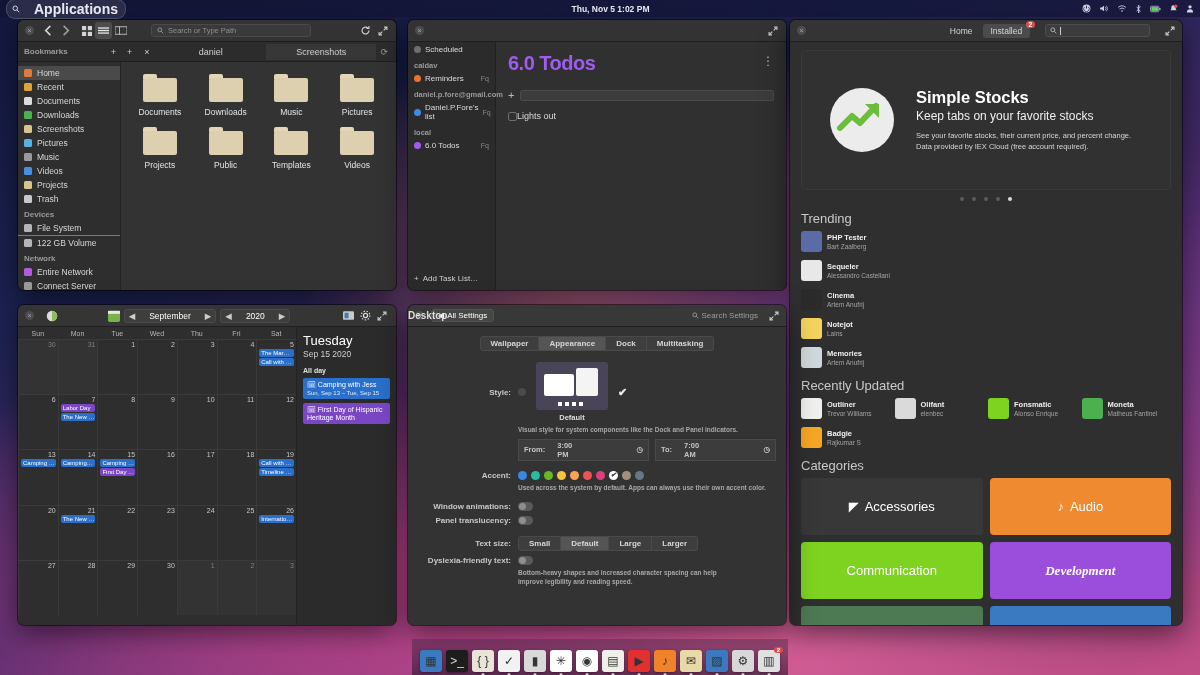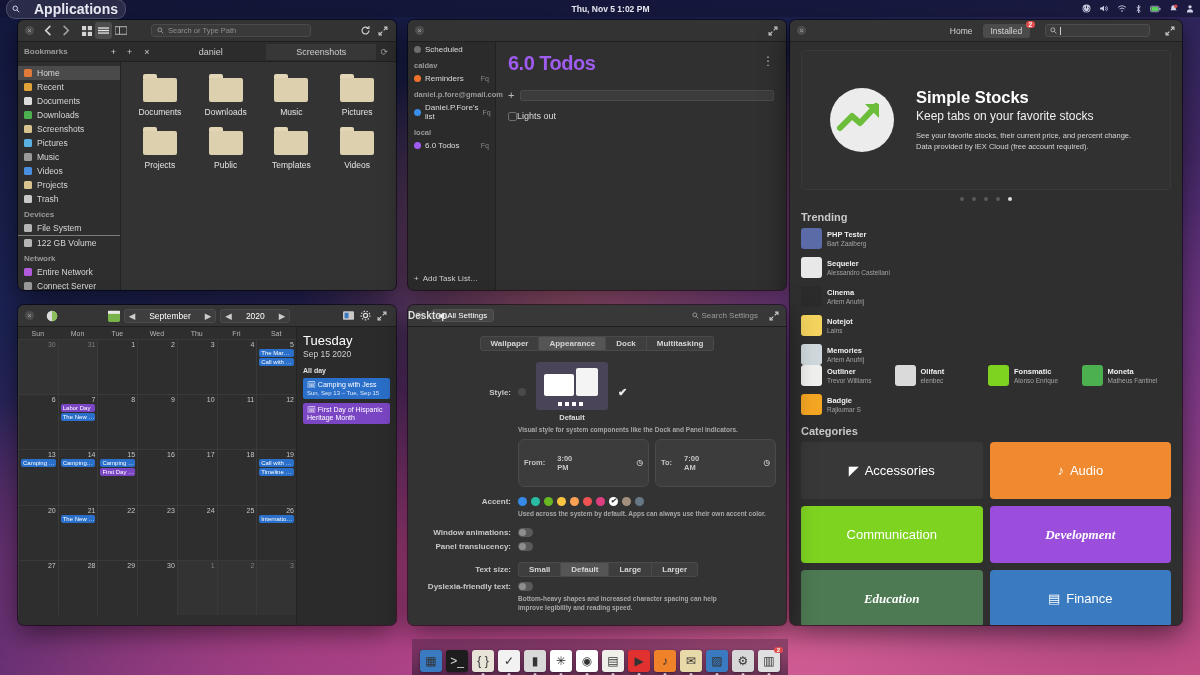--- a/index.html
+++ b/index.html
@@ -93,21 +93,21 @@
       padding:0 4px; font-size:8px; color:#9b9b9b;}
   #appcenter .content { height:583px; overflow:hidden; padding:8px 11px; background:#2f2f2f;}
   #appcenter .banner { background:#313131; border-radius:4px; height:140px; display:flex;
       align-items:center; gap:20px; padding:0 26px; border:1px solid #3a3a3a;}
   #appcenter .bannertxt h2 { font-size:16.5px; }
   #appcenter .bannertxt h3 { font-size:12px; font-weight:normal; margin-top:2px; color:#efefef;}
   #appcenter .bannertxt p { font-size:7.5px; margin-top:7px; line-height:1.5; color:#d5d5d5;}
   #appcenter .dots { display:flex; justify-content:center; gap:8px; margin-top:7px;}
   #appcenter .dots i { width:4px;height:4px;border-radius:50%;background:#5a5a5a; display:block;}
   #appcenter .dots i.on { background:#dcdcdc; }
-  #appcenter .sechdr { font-size:11px; font-weight:bold; color:#c9c9c9; margin:10px 0 5px;}
+  #appcenter .sechdr { font-size:13px; font-weight:normal; color:#c9c9c9; margin:10px 0 5px;}
   #appcenter .applist { display:grid; grid-template-columns:repeat(1,1fr); gap:8px 4px;}
   #appcenter .applist.four { grid-template-columns:repeat(4,1fr);}
   #appcenter .app { display:flex; gap:5px; align-items:center;}
   #appcenter .app .nm { font-size:7.5px; font-weight:bold; color:#f0f0f0;}
   #appcenter .app .au { font-size:6.5px; color:#a3a3a3; margin-top:1px;}
   #appcenter .cats { display:grid; grid-template-columns:1fr 1fr; gap:7px;}
   #appcenter .cat { height:57px; border-radius:4px; display:flex; align-items:center;
       justify-content:center; gap:6px; font-size:13px; color:#fff;}
 
   
@@ -159,22 +159,22 @@
   #settings .styleopt.sel { outline:1px solid #6f6f6f; border-radius:4px; padding:3px;
       background:#3a3a3a; }
   #settings .cap { text-align:center; font-size:7.5px; margin-top:3px; color:#ddd;}
   #settings .desc { font-size:6.5px; color:#a8a8a8; line-height:1.5; }
   #settings .accents { display:flex; gap:4px;}
   #settings .accents i { width:9px;height:9px;border-radius:50%; display:flex;align-items:center;
       justify-content:center; font-size:7px; color:#333;}
   #settings .tog { width:15px;height:9px;border-radius:5px;background:#5a5a5a; position:relative;}
   #settings .tog i { position:absolute; width:7px;height:7px;border-radius:50%; background:#8e8e8e;
       top:1px; left:1px;}
-  #settings .timefield { background:#3c3c3c; border:1px solid #4a4a4a; border-radius:6px;
-      padding:14px 5px; display:flex; align-items:center; gap:12px; font-size:7.5px; color:#c5c5c5;}
+  #settings .timefield { background:#3c3c3c; border:1px solid #4a4a4a; border-radius:0;
+      padding:1px 5px; display:flex; align-items:center; gap:12px; font-size:7.5px; color:#c5c5c5;}
 
   
   #dock { position:absolute; left:50%; transform:translateX(-50%); bottom:0; height:36px;
           display:flex; align-items:flex-end; gap:4px; padding:0 8px 3px;
           background:linear-gradient(to bottom, rgba(40,30,50,.30), rgba(25,18,35,.55)); }
   #dock .di { width:22px; height:22px; border-radius:3px; position:relative;
               display:flex; align-items:center; justify-content:center; font-size:12px;
               box-shadow:0 1px 3px rgba(0,0,0,.4);}
   #dock .ind { position:absolute; bottom:-4px; left:50%; transform:translateX(-50%);
                width:3px;height:3px;border-radius:50%; background:rgba(255,255,255,.75);}
@@ -556,20 +556,21 @@
         </div>
         <div class="app">
           <span style="width: 21px; height: 21px; border-radius: 3px; flex: 0 0 auto; background: rgb(207, 216, 220);"></span>
           <div>
             <div class="nm">Memories</div>
             <div class="au">Artem Anufrij</div>
           </div>
         </div>
       </div>
 
+    <div class="sechdr">Recently Updated</div>
     <div class="applist four" id="recent-list">
         <div class="app">
           <span style="width: 21px; height: 21px; border-radius: 3px; flex: 0 0 auto; background: rgb(240, 240, 238);"></span>
           <div>
             <div class="nm">Outliner</div>
             <div class="au">Trevor Williams</div>
           </div>
         </div>
         <div class="app">
           <span style="width: 21px; height: 21px; border-radius: 3px; flex: 0 0 auto; background: rgb(218, 218, 218);"></span>

